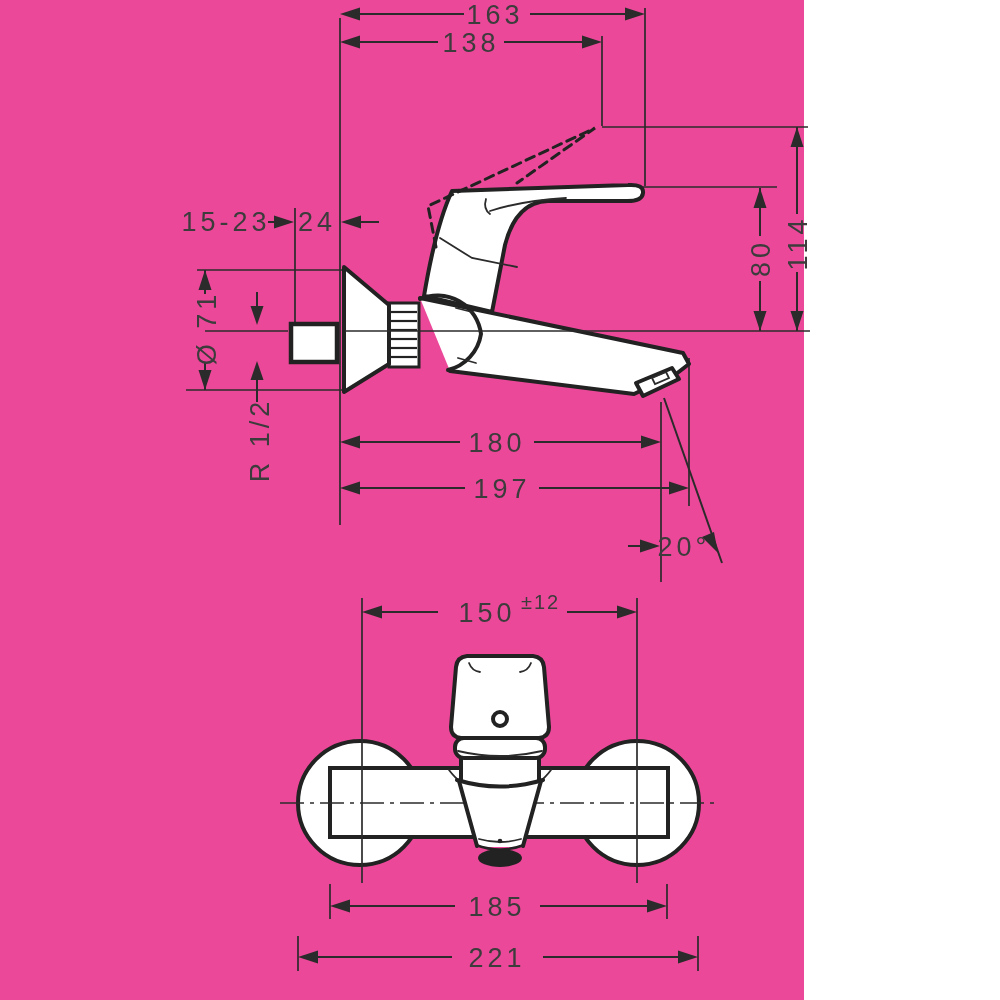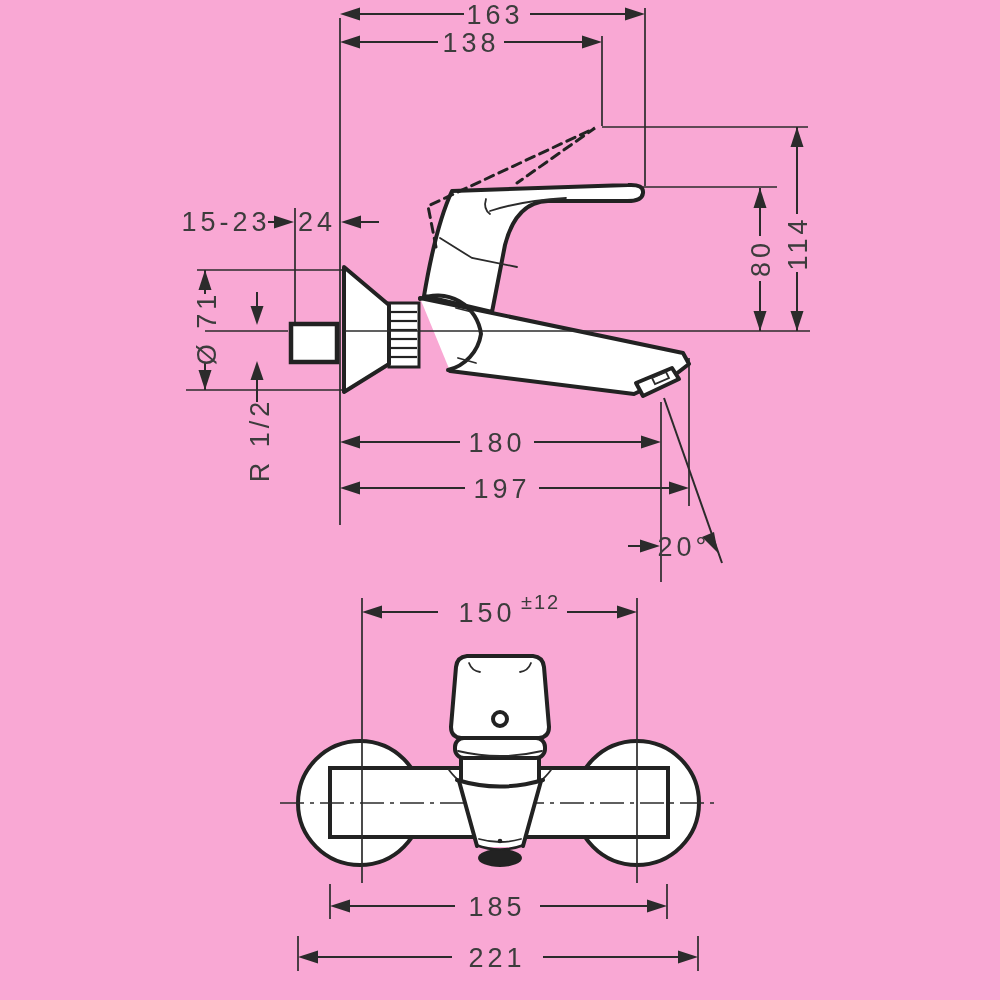--- a/index.html
+++ b/index.html
@@ -1,16 +1,16 @@
 <!DOCTYPE html>
 <html><head>
 <meta charset="utf-8">
 <style>
   html,body { margin:0; padding:0; background:#ffffff; }
-  .stage { width:1000px; height:1000px; background:#f9a8d4; position:relative; }
+  .stage { width:804px; height:1000px; background:#ec4899; position:relative; }
   svg { display:block; }
   .ln    { stroke:#2b2b2b; stroke-width:1.7; fill:none; }
   .dim   { stroke:#2b2b2b; stroke-width:2;   fill:none; }
   .thick { stroke:#222;    stroke-width:4;   fill:none; stroke-linecap:round; stroke-linejoin:round; }
   .thickf{ stroke:#222;    stroke-width:4;   fill:#fff; stroke-linejoin:round; }
   .thin  { stroke:#2b2b2b; stroke-width:1.8; fill:none; stroke-linecap:round; }
   .arr   { fill:#2b2b2b;   stroke:none; }
   .dashed{ stroke:#222; stroke-width:3; fill:none; stroke-dasharray:9 6; stroke-linecap:round; }
   .cline { stroke:#2b2b2b; stroke-width:1.6; fill:none; stroke-dasharray:24 6 4 6; }
   text { font-family:"Liberation Sans","DejaVu Sans",sans-serif; fill:#3c3c3c;

